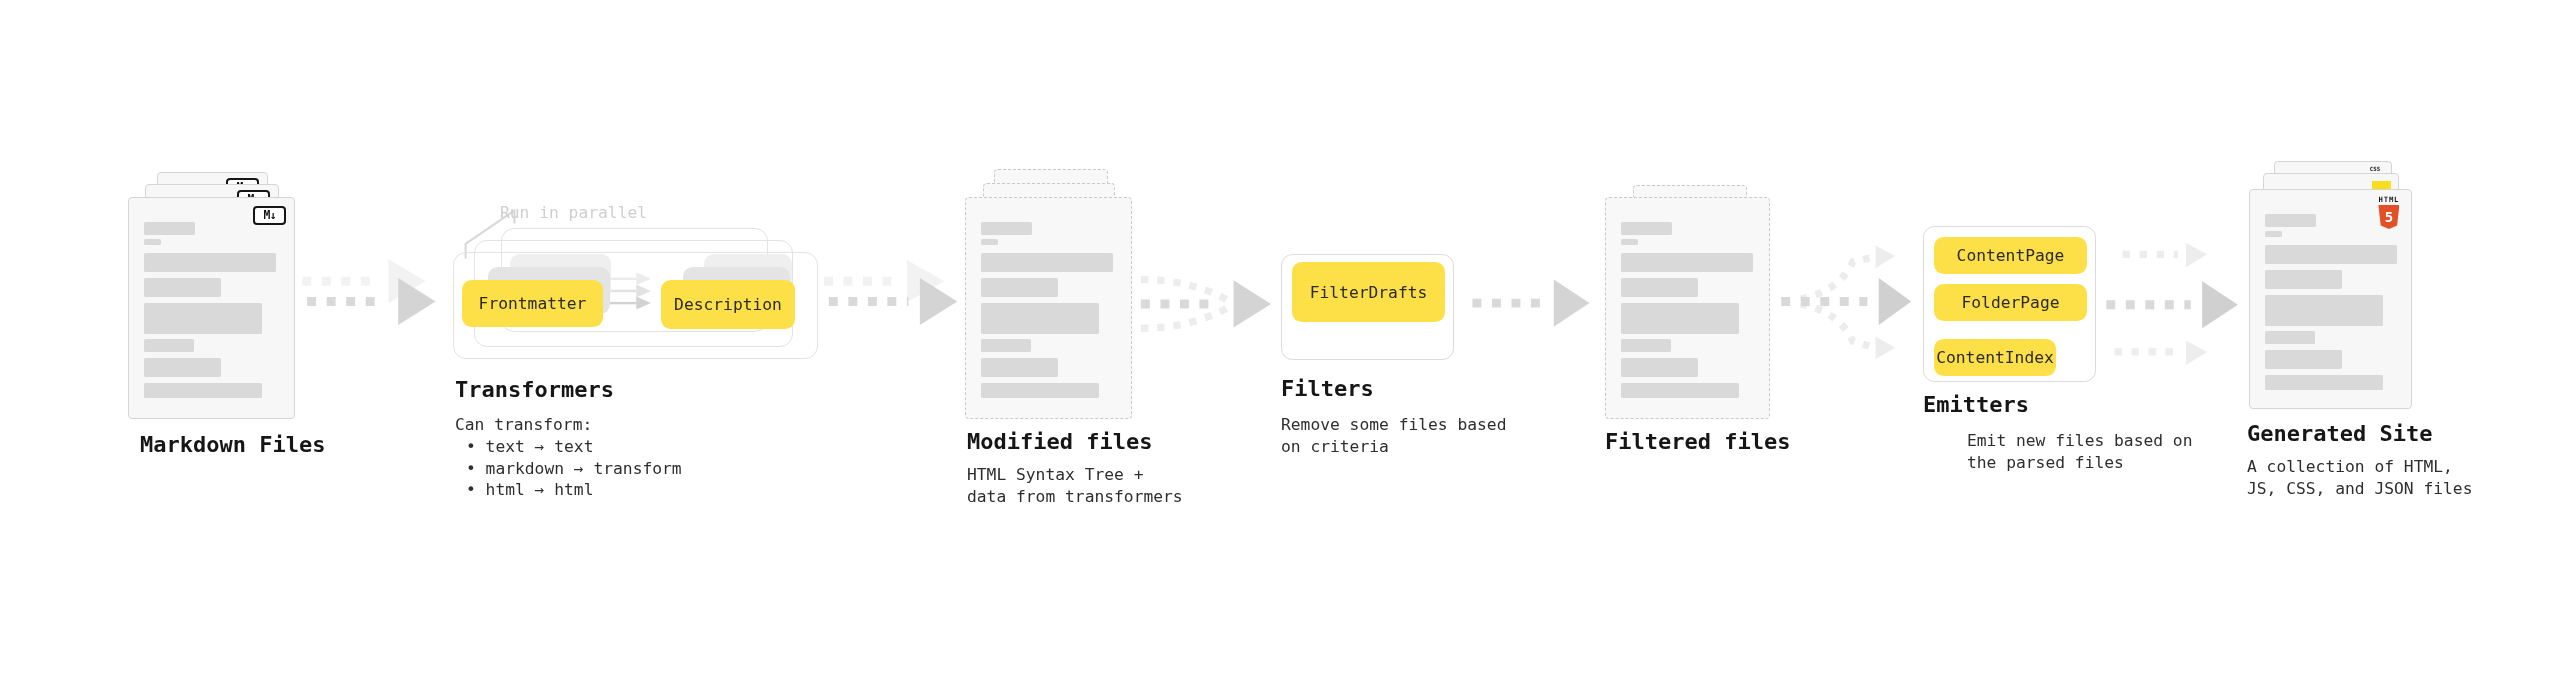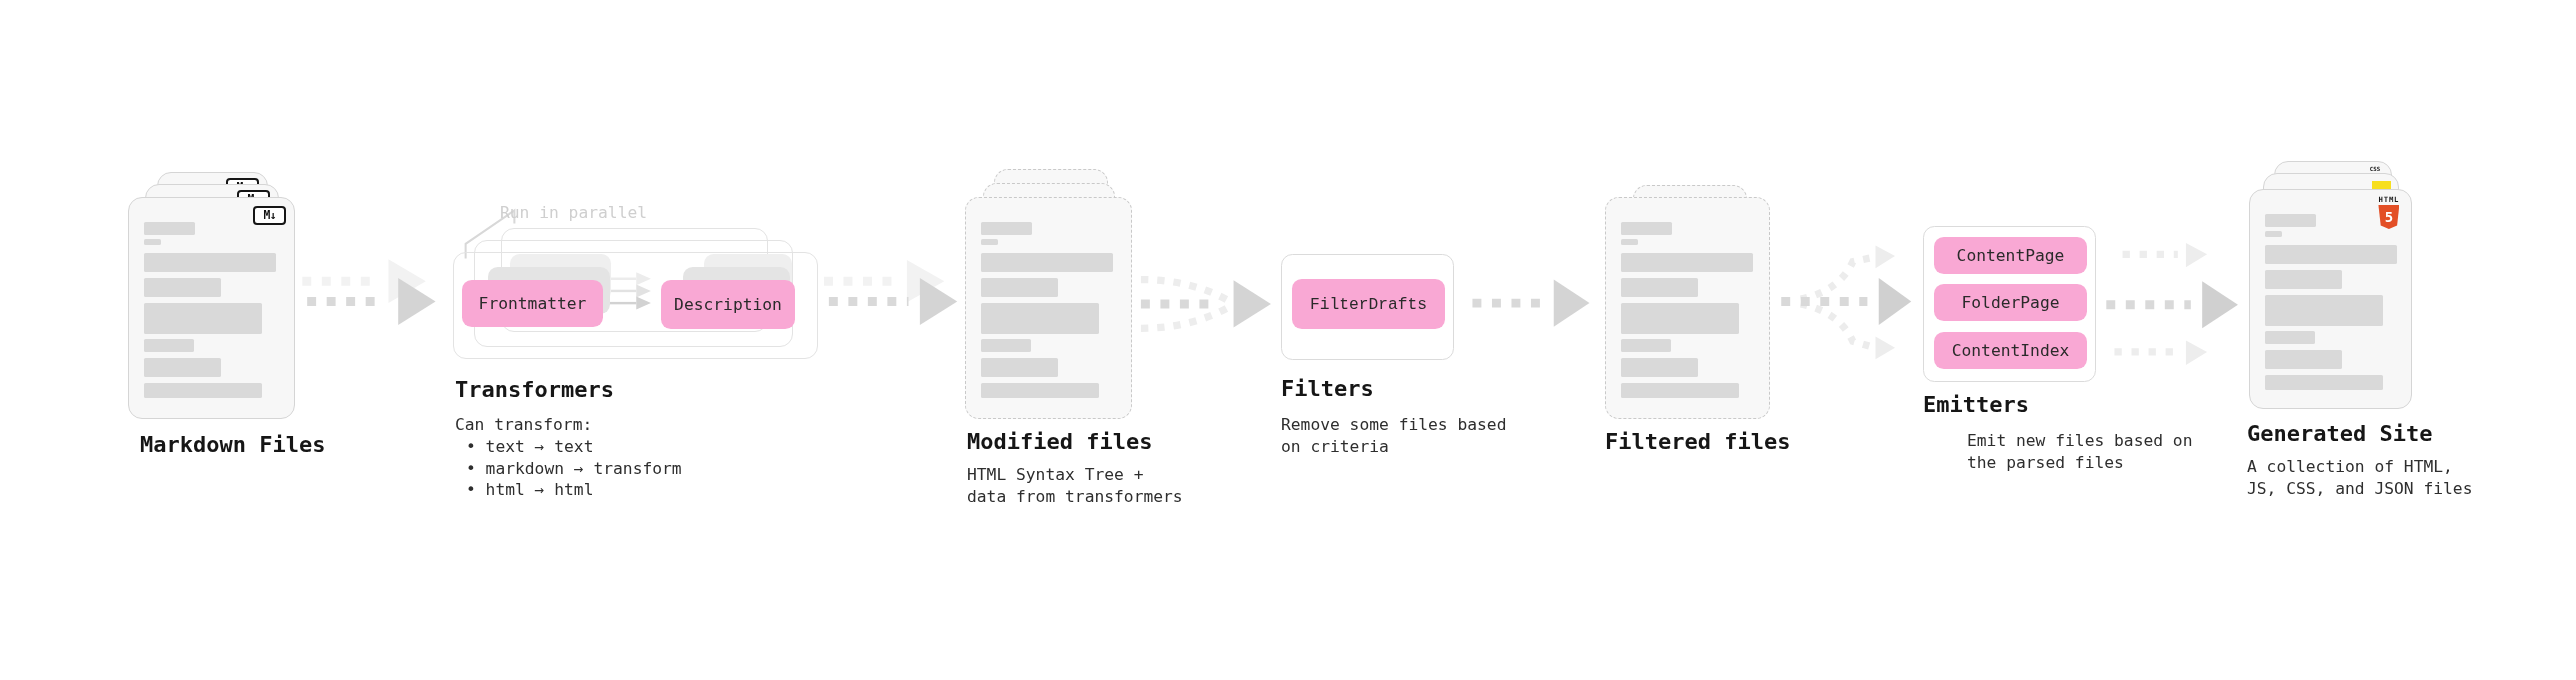--- a/index.html
+++ b/index.html
@@ -2,21 +2,21 @@
 <html style="font-size:13px"><head>
 <meta charset="utf-8">
 <style>
   html,body{margin:0;padding:0;background:#ffffff;}
   .canvas{position:relative;width:2576px;height:681px;background:#ffffff;overflow:hidden;
           font-family:"DejaVu Sans Mono",monospace;}
   .connectors{position:absolute;left:0;top:0;z-index:1;}
   .stage{position:absolute;inset:0;z-index:2;}
   
   .doc-card{position:absolute;width:167px;height:222px;background:#f7f7f7;
-            border:1.6px solid #d5d5d5;border-radius:14px;box-sizing:border-box;}
+            border:1.6px solid #d5d5d5;border-radius:4px;box-sizing:border-box;}
   .dashed-card{border:1.6px dashed #c9c9c9;background:#f8f8f8;}
   .bar{position:absolute;background:#d9d9d9;border-radius:1.6px;}
   
   .md-badge{position:absolute;right:8.1px;top:8.1px;width:32.5px;height:18.7px;background:#ffffff;
             border:2.4px solid #161616;border-radius:4.1px;box-sizing:border-box;
             display:flex;align-items:center;justify-content:center;
             font:700 11.4px "DejaVu Sans Mono",monospace;color:#111;letter-spacing:-0.8px;}
   .md-badge.small{top:4.9px;}
   
   .html5-badge{position:absolute;right:8.1px;top:4.9px;width:28px;text-align:center;}
@@ -25,21 +25,21 @@
                 clip-path:polygon(0 0,100% 0,89% 85%,50% 100%,11% 85%);
                 display:flex;align-items:center;justify-content:center;
                 font:700 14px "DejaVu Sans Mono",monospace;color:#ffffff;}
   .js-badge{position:absolute;right:7.3px;top:6.5px;width:18.7px;height:14.6px;background:#f7df1e;}
   .css-badge{position:absolute;right:9px;top:4.1px;width:14px;text-align:center;}
   .css-word{font:700 5.7px "DejaVu Sans Mono",monospace;color:#111;letter-spacing:0;}
   .css-bar{width:14px;height:2.4px;background:#2760e5;margin-top:0.8px;}
   
   .frame{position:absolute;border:1.6px solid #e3e3e3;border-radius:13px;box-sizing:border-box;background:transparent;}
   .panel{position:absolute;border:1.6px solid #dbdbdb;border-radius:11.4px;background:#ffffff;box-sizing:border-box;}
-  .chip{position:absolute;background:#f9a8d4;border-radius:9.8px;box-sizing:border-box;
+  .chip{position:absolute;background:#fde047;border-radius:9.8px;box-sizing:border-box;
         display:flex;align-items:center;justify-content:center;
         font:400 16.3px "DejaVu Sans Mono",monospace;color:#2a2a2a;white-space:nowrap;}
   .chip.g1{background:#e4e4e4;}
   .chip.g2{background:#efefef;}
   
   .stage-label{position:absolute;font:700 22px "DejaVu Sans Mono",monospace;color:#161616;white-space:nowrap;}
   .stage-desc{position:absolute;font:400 16.3px/22px "DejaVu Sans Mono",monospace;color:#2e2e2e;white-space:pre-line;}
   .annotation{position:absolute;font:400 16.3px "DejaVu Sans Mono",monospace;color:#cfcfcf;white-space:nowrap;}
 </style>
 </head>
@@ -162,21 +162,21 @@
         <div class="bar" style="left: 15.4px; top: 160px; width: 77px; height: 18.7px;"></div>
         <div class="bar" style="left: 15.4px; top: 185px; width: 118px; height: 14.6px;"></div>
       </div>
     <div class="stage-label" style="left:967px;top:429px;">Modified files</div>
     <div class="stage-desc" style="left:967px;top:464px;">HTML Syntax Tree +
 data from transformers</div>
   </div>
 
   <div class="stage">
     <div class="panel" style="left:1281px;top:254px;width:173px;height:106px;"></div>
-    <div class="chip" style="left:1292px;top:279px;width:153px;height:50px;font-family:Liberation Mono, monospace;">FilterDrafts</div>
+    <div class="chip" style="left:1292px;top:262px;width:153px;height:60px;">FilterDrafts</div>
     <div class="stage-label" style="left:1281px;top:376px;">Filters</div>
     <div class="stage-desc" style="left:1281px;top:414px;">Remove some files based
 on criteria</div>
   </div>
 
   <div class="stage">
     <div class="doc-card dashed-card" style="left:1633px;top:185px;width:114px;"></div>
     <div class="doc-card dashed-card doc-skeleton" style="left:1605px;top:197px;width:165px;">
         <div class="bar" style="left: 15.4px; top: 24.4px; width: 51px; height: 13px;"></div>
         <div class="bar" style="left: 15.4px; top: 41px; width: 17px; height: 5.7px;"></div>
@@ -187,21 +187,21 @@
         <div class="bar" style="left: 15.4px; top: 160px; width: 77px; height: 18.7px;"></div>
         <div class="bar" style="left: 15.4px; top: 185px; width: 118px; height: 14.6px;"></div>
       </div>
     <div class="stage-label" style="left:1605px;top:429px;">Filtered files</div>
   </div>
 
   <div class="stage">
     <div class="panel" style="left:1923px;top:226px;width:173px;height:156px;"></div>
     <div class="chip" style="left:1934px;top:237px;width:153px;height:37px;">ContentPage</div>
     <div class="chip" style="left:1934px;top:284px;width:153px;height:37px;">FolderPage</div>
-    <div class="chip" style="left:1934px;top:332px;width:153px;height:37px;">ContentIndex</div>
+    <div class="chip" style="left:1934px;top:339px;width:122px;height:37px;">ContentIndex</div>
     <div class="stage-label" style="left:1923px;top:392px;text-align:center;">Emitters</div>
     <div class="stage-desc" style="left:1923px;top:430px;margin-left:44px;">Emit new files based on
 the parsed files</div>
   </div>
 
   <div class="stage">
     <div class="doc-card" style="left:2274px;top:161px;width:118px;">
       <div class="css-badge">
         <div class="css-word">CSS</div>
         <div class="css-bar"></div>

